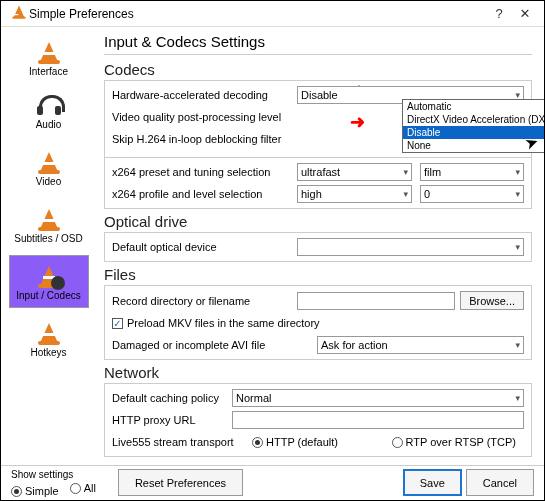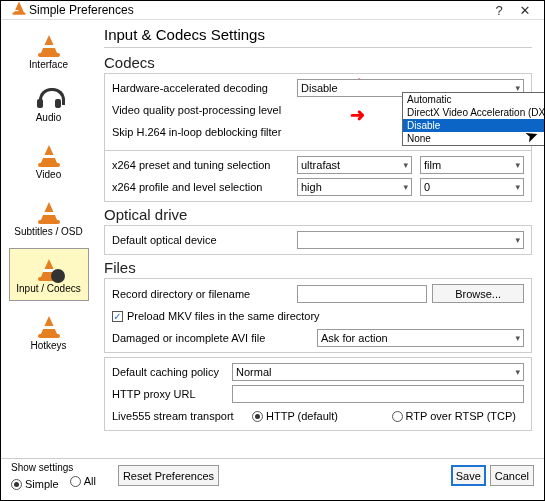--- a/index.html
+++ b/index.html
@@ -1,28 +1,28 @@
 <!DOCTYPE html>
 <html><head>
 <meta charset="utf-8">
 <style>
 *{box-sizing:border-box;font-family:"Segoe UI",Tahoma,sans-serif;font-size:11px}
 body{margin:0;background:#fff;width:545px;height:501px;overflow:hidden;border:1px solid #000}
-.titlebar{height:19px;display:flex;align-items:center;padding:8px 6px;border-bottom:1px solid #ddd}
+.titlebar{height:26px;display:flex;align-items:center;padding:8px 6px;border-bottom:1px solid #ddd}
 .titlebar .t{font-size:12px}
 .titlebar .sp{flex:1}
 .tbtn{width:26px;text-align:center;font-size:13px;color:#333}
 .cone{position:relative;width:28px;height:26px;margin:0 auto}
 .cone:before{content:"";position:absolute;left:5px;bottom:2px;border-left:9px solid transparent;border-right:9px solid transparent;border-bottom:20px solid #e67e22}
 .cone:after{content:"";position:absolute;left:3px;bottom:0;width:22px;height:4px;background:#e67e22;border-radius:2px}
 .stripe{position:absolute;left:8px;bottom:9px;width:12px;height:3px;background:#fff;z-index:1}
 .inner{display:flex;height:438px}
 .sidebar{width:95px;padding:4px 8px;display:flex;flex-direction:column;align-items:center;overflow:hidden}
 .cat{width:80px;padding:6px 2px;text-align:center;border:1px solid transparent;margin-bottom:4px;cursor:pointer}
-.cat.sel{background:#fef9c3;border:1px solid #999}
+.cat.sel{background:#8b5cf6;border:1px solid #999}
 .cat .lbl{margin-top:2px;font-size:10px}
 .headphones{width:26px;height:22px;margin:0 auto;position:relative}
 .headphones:before{content:"";position:absolute;left:3px;top:0;width:20px;height:14px;border:3px solid #333;border-bottom:none;border-radius:12px 12px 0 0}
 .headphones:after{content:"";position:absolute;left:1px;top:11px;width:6px;height:9px;background:#333;border-radius:2px;box-shadow:18px 0 0 #333}
 .wrench{position:absolute;right:-2px;bottom:-2px;width:14px;height:14px;background:#333;border-radius:50%;z-index:2}
 .main{flex:1;padding:6px 12px 2px 8px;overflow:hidden}
 h2{font-size:15px;font-weight:400;margin:0 0 6px 0;border-bottom:1px solid #ccc;padding-bottom:4px}
 .grp{margin-bottom:4px}
 .gt{font-size:15px;color:#222;margin-bottom:2px}
 .gb{border:1px solid #ccc;padding:5px 7px;position:relative}
@@ -32,21 +32,21 @@
 .sel-box{border:1px solid #999;height:18px;display:flex;align-items:center;padding:0 3px;background:#fff;position:relative}
 .sel-box:after{content:"▾";position:absolute;right:3px;font-size:9px;color:#555}
 .inp{border:1px solid #999;height:18px;background:#fff}
 .arrow{position:absolute;color:red;font-size:18px;font-weight:bold;pointer-events:none}
 .dd{position:absolute;left:297px;top:18px;width:215px;border:1px solid #666;background:#fff;z-index:10}
 .dd div{padding:1px 4px;font-size:10px}
 .dd .hl{background:#0a65c7;color:#fff}
 .cursor{position:absolute;left:420px;top:52px;font-size:16px;z-index:11;transform:rotate(-20deg)}
 .footer{height:34px;border-top:1px solid #ccc;display:flex;align-items:center;padding:0 10px}
 .footer .sp{flex:1}
-.btn{border:1px solid #999;background:#f5f5f5;padding:2px 4px;margin-left:4px;height:21px;font-size:11px}
+.btn{border:1px solid #999;background:#f5f5f5;padding:2px 16px;margin-left:4px;height:27px;font-size:11px}
 .btn.pri{border:1px solid #1e74d2;box-shadow:0 0 0 1px #1e74d2 inset}
 .radio{display:inline-flex;align-items:flex-end;margin-right:8px}
 .radio span.o{width:11px;height:11px;border:1px solid #555;border-radius:50%;margin-right:3px;display:inline-flex;align-items:center;justify-content:center}
 .radio span.o.c:after{content:"";width:5px;height:5px;background:#333;border-radius:50%}
 .chk{width:11px;height:11px;border:1px solid #555;margin-right:4px;display:inline-flex;align-items:center;justify-content:center;color:#1e74d2;font-size:10px}
 </style>
 </head>
 <body>
 
 <div class="titlebar">
@@ -161,36 +161,37 @@
         </div>
     </div>
 
     <div class="grp">
       <div class="gt">Files</div>
       <div class="gb">
         <div class="row">
             <div class="lab" style="width:185px">Record directory or filename</div>
             <div class="inp" style="flex:1"></div>
             <div style="width:5px"></div>
-            <button class="btn" style="height:19px;padding:1px 22px;margin:0">Browse...</button>
+            <button class="btn" style="height:19px;padding:1px 8px;margin:0">Browse...</button>
           </div>
         <div class="row">
             <span class="chk">✓</span>
             <span>Preload MKV files in the same directory</span>
           </div>
         <div class="row">
             <div class="lab" style="width:205px">Damaged or incomplete AVI file</div>
             <div class="sel-box" style="flex:1">
               <span>Ask for action</span>
             </div>
           </div>
       </div>
     </div>
 
     <div class="grp">
+      <div class="gt">Network</div>
       <div class="gb">
         <div class="row">
             <div class="lab" style="width:120px">Default caching policy</div>
             <div class="sel-box" style="flex:1">
               <span>Normal</span>
             </div>
           </div>
         <div class="row">
             <div class="lab" style="width:120px">HTTP proxy URL</div>
             <div class="inp" style="flex:1"></div>

